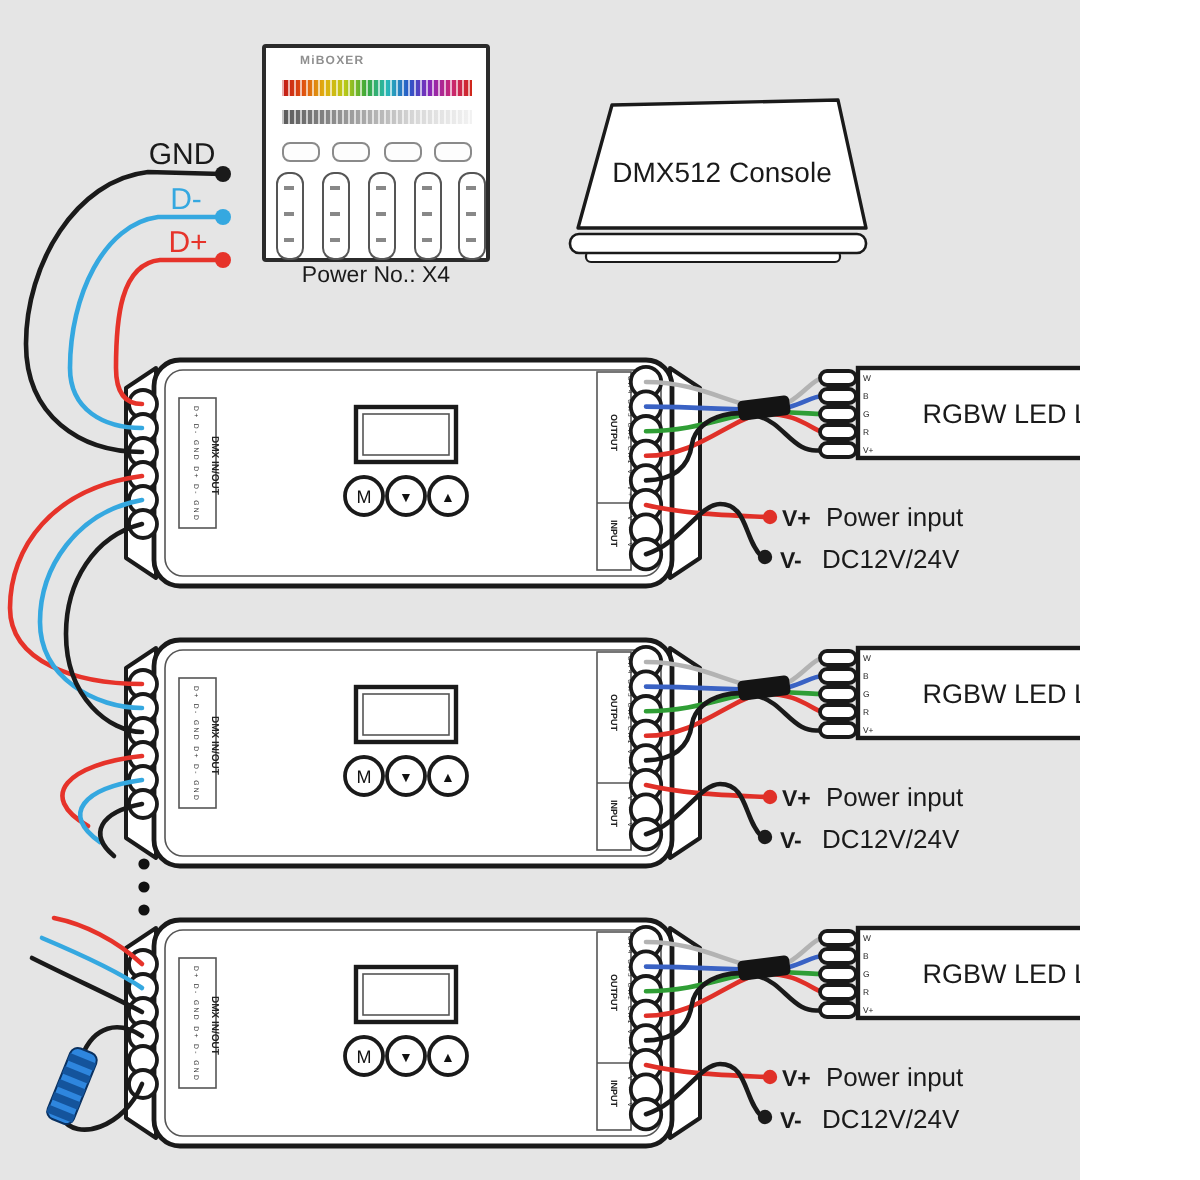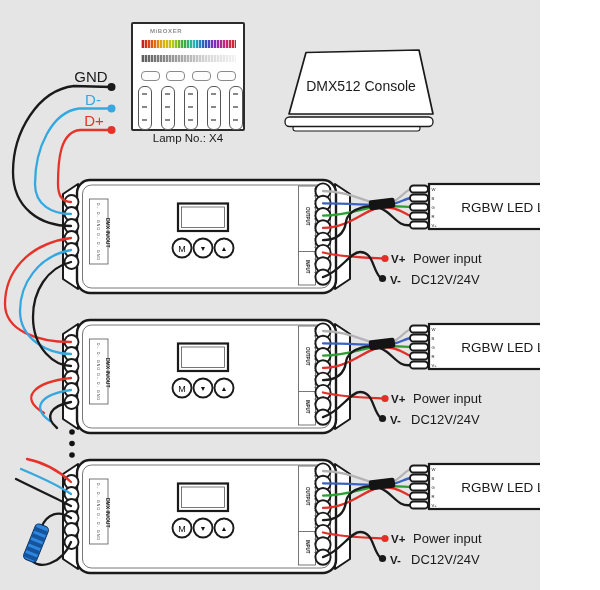--- a/index.html
+++ b/index.html
@@ -205,15 +205,15 @@
         <i class="m1"></i>
         <i class="m2"></i>
         <i class="m3"></i>
       </div>
   <div class="slider" style="left:96px">
         <i class="m1"></i>
         <i class="m2"></i>
         <i class="m3"></i>
       </div>
 </div>
-<div class="cap cap1">Lamp No.: X4</div>
+<div class="cap cap1">Power No.: X4</div>
 
 </div>
 
 </body></html>

